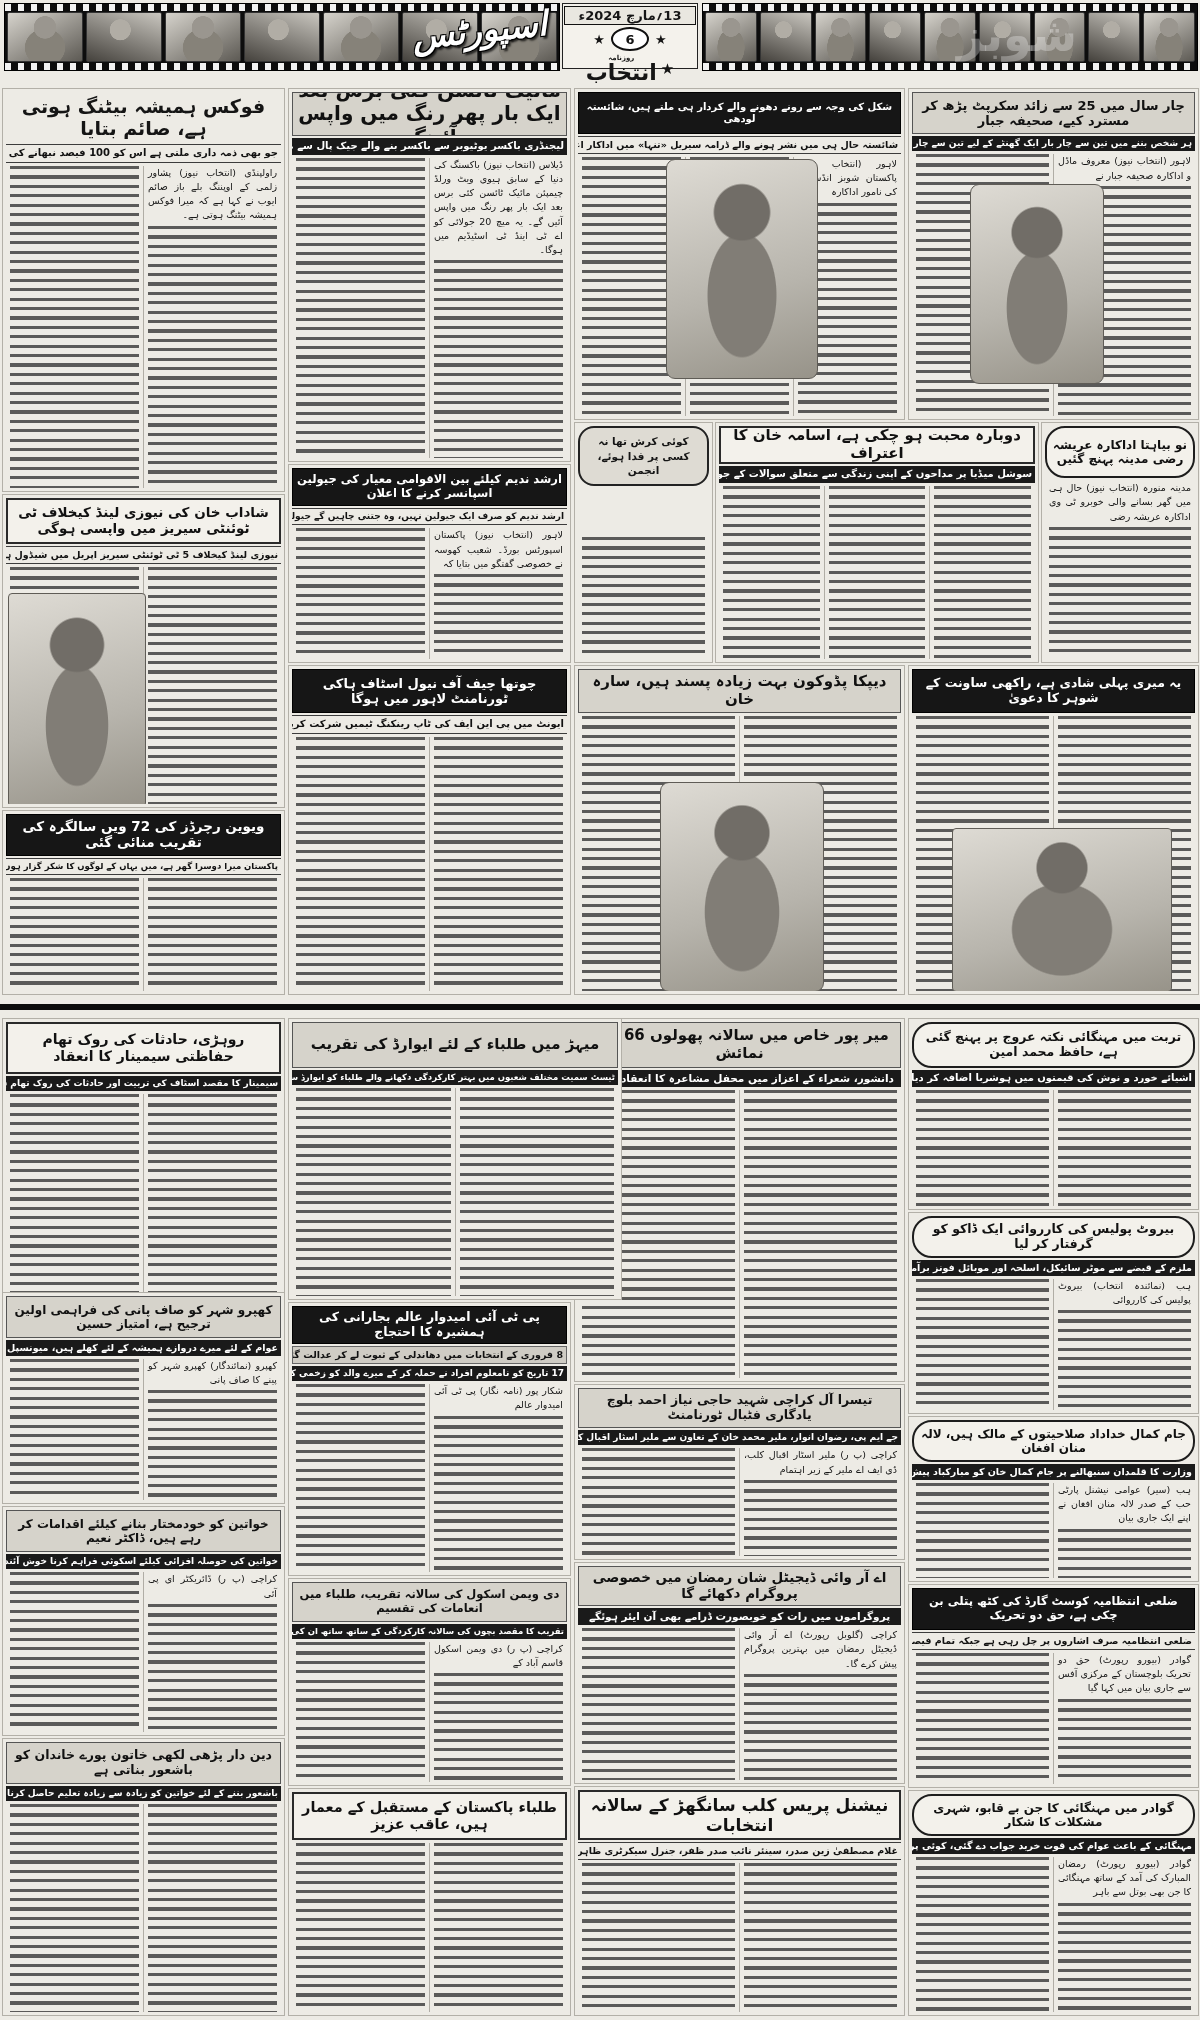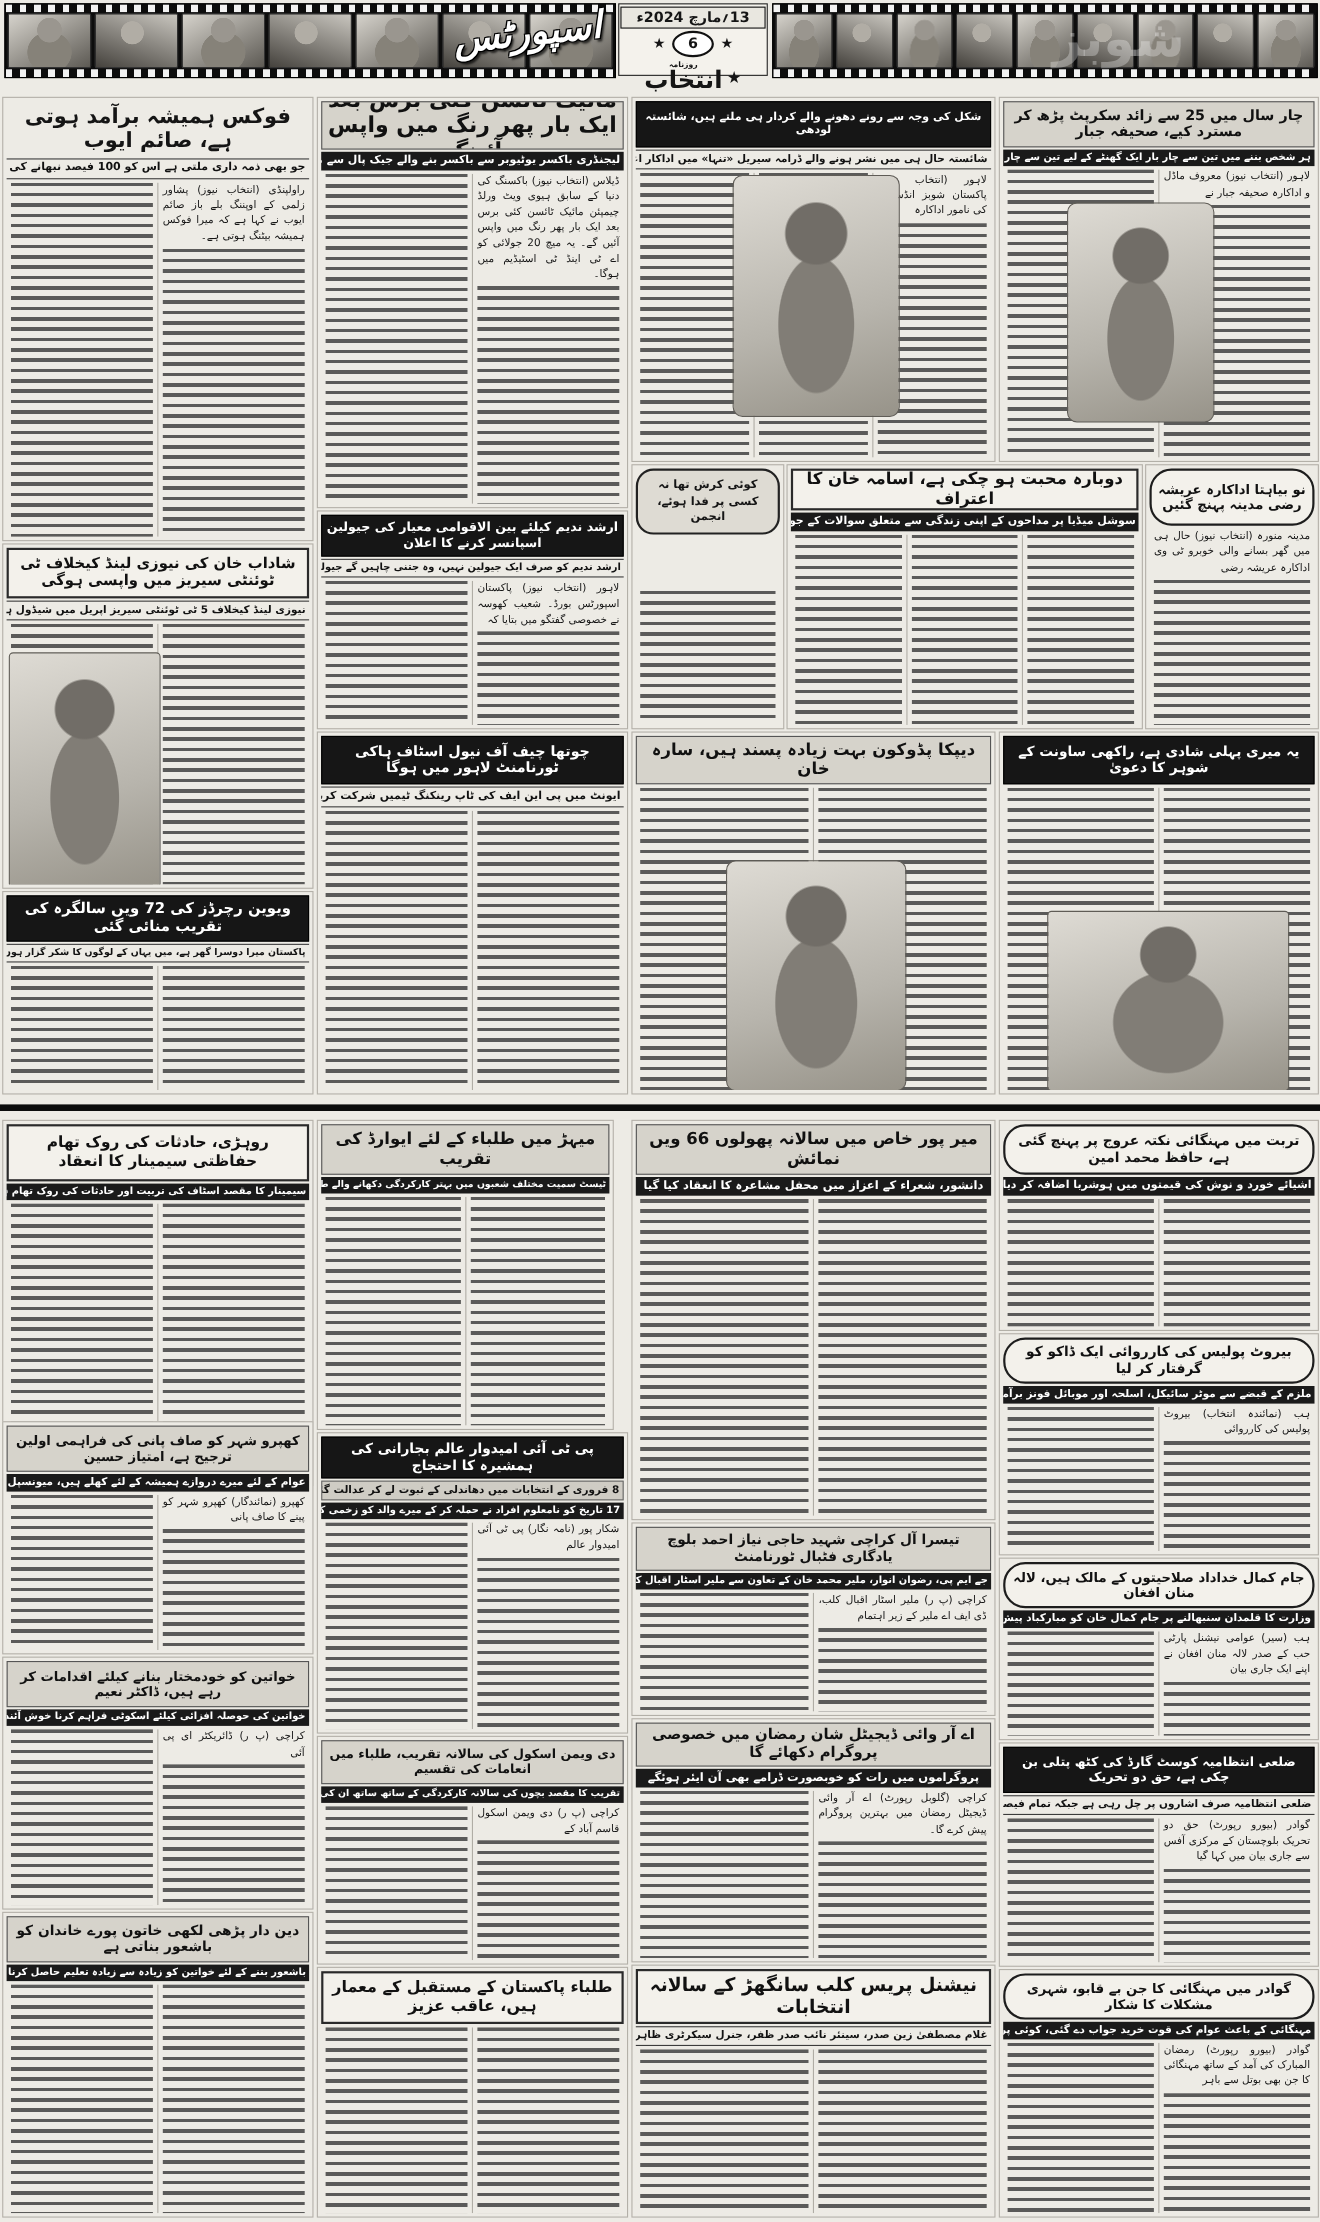--- a/index.html
+++ b/index.html
@@ -111,21 +111,21 @@
       <div class="cell"></div>
       <div class="cell"></div>
       <div class="cell"></div>
       <div class="cell"></div>
       <div class="cell"></div>
     </div>
     <div class="ghost">شوبز</div>
   </div>
 
   <div class="art" style="left:2px;top:88px;width:283px;height:404px;">
-    <div class="hl" style="height:50px;font-size:19px;">فوکس ہمیشہ برآمد ہوتی ہے، صائم ایوب</div>
+    <div class="hl" style="height:50px;font-size:19px;">فوکس ہمیشہ بیٹنگ ہوتی ہے، صائم بتایا</div>
     <div class="bar line" style="font-size:10px;">جو بھی ذمہ داری ملتی ہے اس کو 100 فیصد نبھانے کی کوشش کرتا ہوں، گفتگو</div>
     <div class="body">
       <div class="col">
           <p class="lede">راولپنڈی (انتخاب نیوز) پشاور زلمی کے اوپننگ بلے باز صائم ایوب نے کہا ہے کہ میرا فوکس ہمیشہ بیٹنگ ہوتی ہے۔</p>
           <div class="stripes"></div>
         </div>
       <div class="col">
           <div class="stripes"></div>
         </div>
     </div>
@@ -411,21 +411,21 @@
     <div class="body">
       <div class="col">
           <div class="stripes"></div>
         </div>
       <div class="col">
           <div class="stripes"></div>
         </div>
     </div>
   </div>
 
-  <div class="art" style="left:288px;top:1018px;width:270px;height:282px;">
+  <div class="art" style="left:288px;top:1018px;width:334px;height:282px;">
     <div class="hl gray" style="height:46px;font-size:15px;">میہڑ میں طلباء کے لئے ایوارڈ کی تقریب</div>
     <div class="bar b" style="font-size:8.5px;">ٹیسٹ سمیت مختلف شعبوں میں بہتر کارکردگی دکھانے والے طلباء کو ایوارڈ سے نوازا گیا</div>
     <div class="body">
       <div class="col">
           <div class="stripes"></div>
         </div>
       <div class="col">
           <div class="stripes"></div>
         </div>
     </div>

